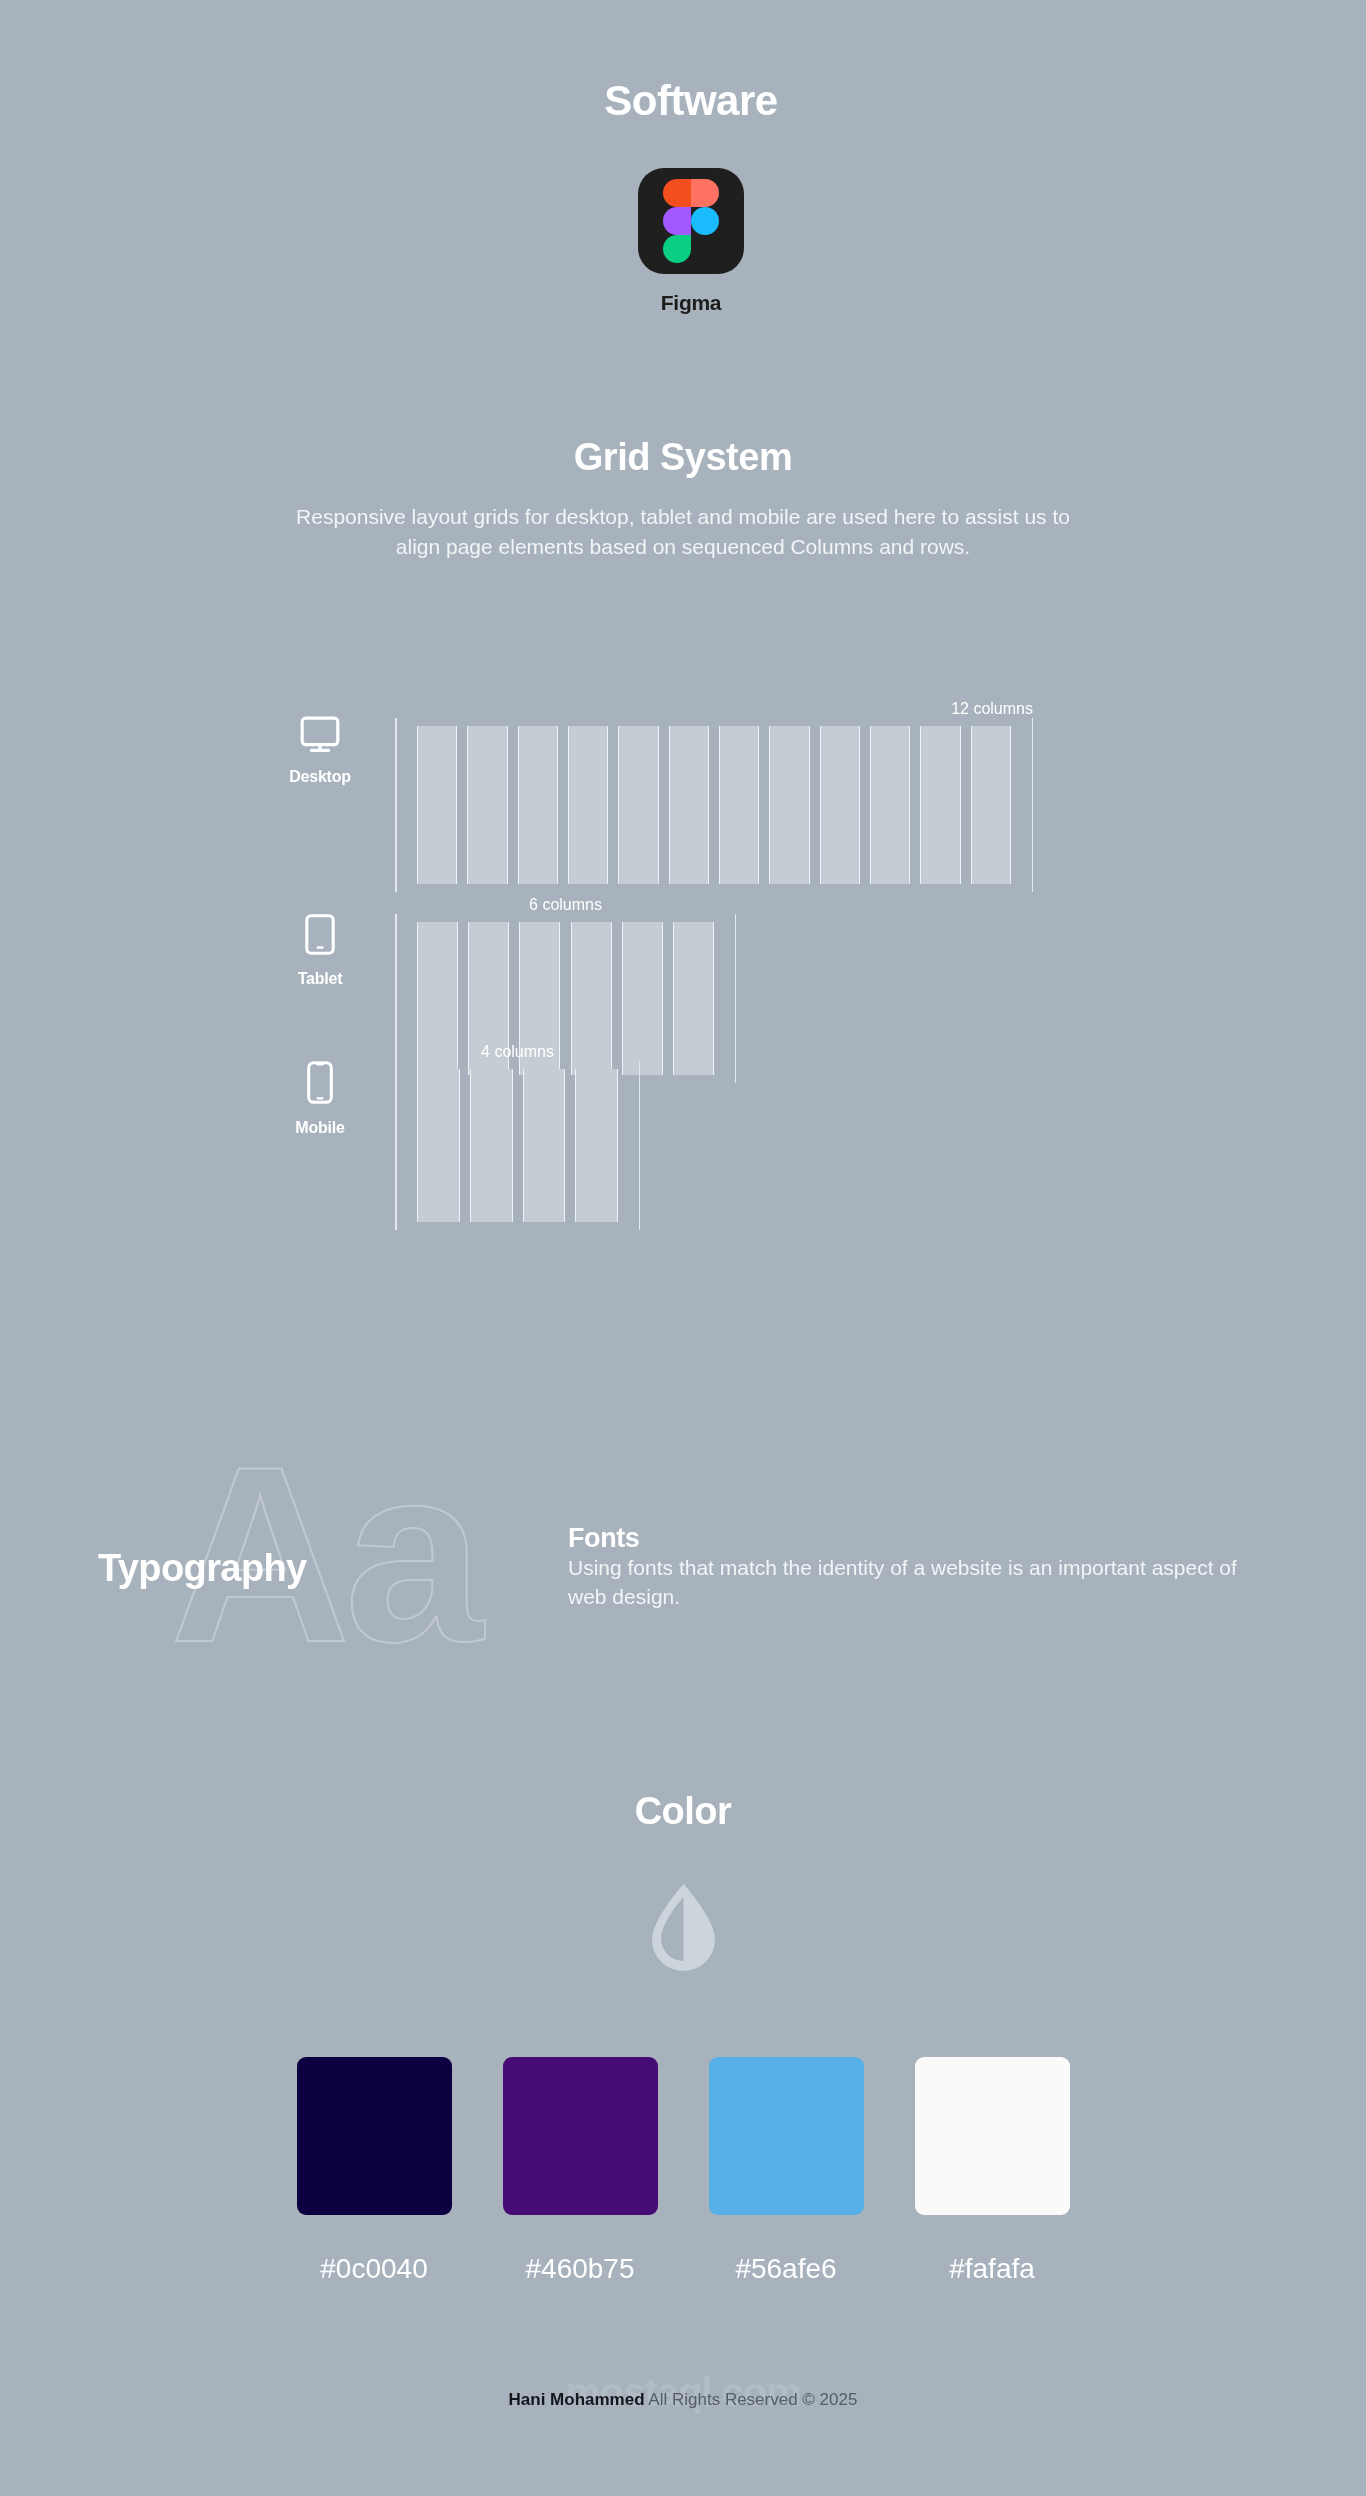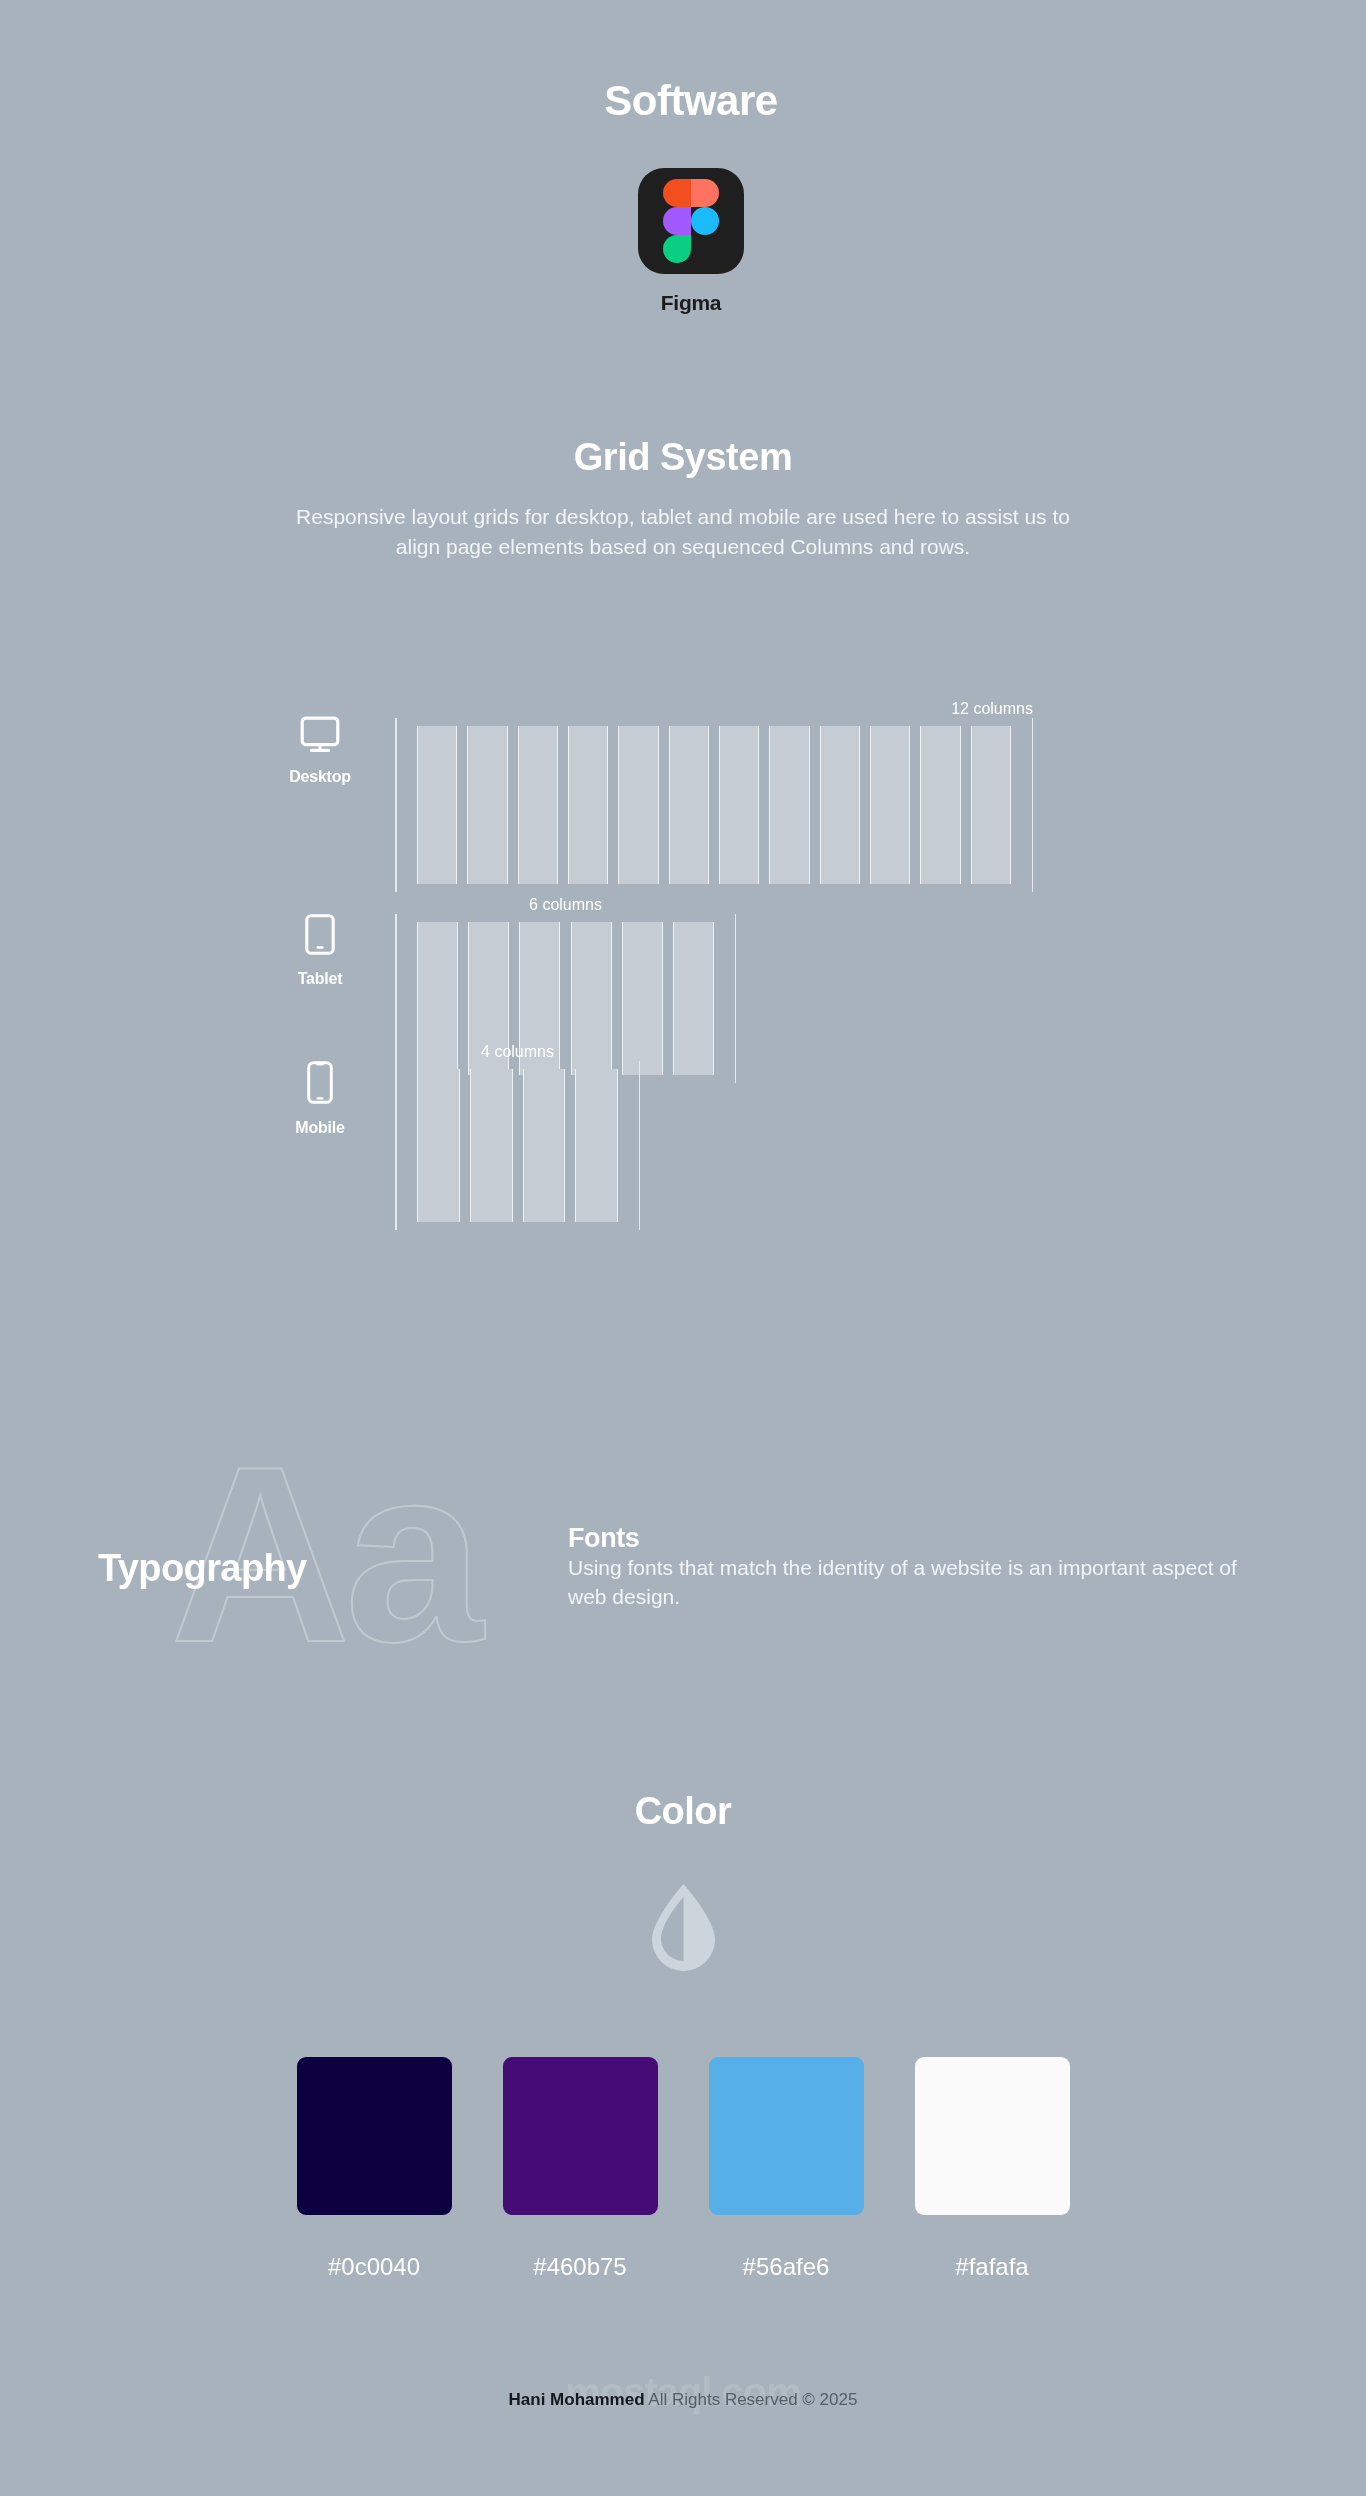--- a/index.html
+++ b/index.html
@@ -82,21 +82,21 @@
     padding-left:0px;
   }
   .drop-wrap { margin-top:48px; display:flex; justify-content:center; }
   .swatch-row {
     margin-top:80px; display:flex; justify-content:center; gap:51px;
   }
   .swatch-cell { display:flex; flex-direction:column; align-items:center; width:155px; }
   .swatch {
     width:155px; height:158px; border-radius:9px;
   }
-  .swatch-label { margin-top:38px; font-size:24px; color:#ffffff; letter-spacing:0px; }
+  .swatch-label { margin-top:38px; font-size:28px; color:#ffffff; letter-spacing:0px; }
 
   
   .footer { position:absolute; top:2390px; left:0; width:1366px; text-align:center; }
   .watermark {
     position:absolute; top:-26px; left:0; width:1366px; text-align:center;
     font-size:40px; font-weight:bold; color:rgba(255,255,255,0.13); letter-spacing:-1px;
     line-height:1.4; user-select:none;
   }
   .footer-text { position:relative; font-size:17px; color:#555d66; }
   .footer-name { font-weight:bold; color:#14181d; }

